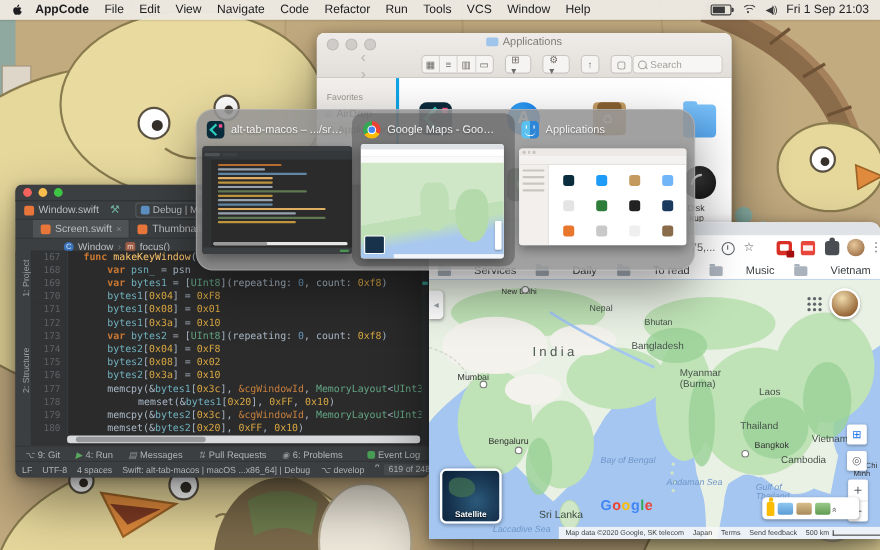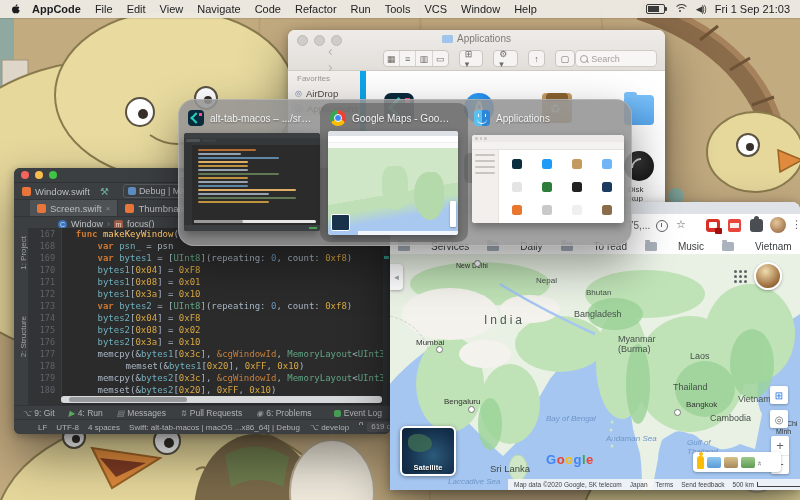--- a/index.html
+++ b/index.html
@@ -37,21 +37,21 @@
   #finder .toolrow{position:absolute;left:0;right:0;top:17px;height:23px;display:flex;align-items:center;font-size:11px;color:#6e6a66;}
   .navbtns{margin-left:40px;letter-spacing:6px;font-size:14px;color:#b7b3af;}
   .seg{display:flex;border:1px solid #c9c6c2;border-radius:4px;overflow:hidden;margin-left:28px;background:#f6f4f2;}
   .seg i{width:18px;height:15px;display:flex;align-items:center;justify-content:center;font-style:normal;font-size:9px;color:#6e6a66;border-right:1px solid #d7d4d0;}
   .seg i:last-child{border-right:none;}
   .tbtn{border:1px solid #c9c6c2;border-radius:4px;background:#f6f4f2;height:15px;padding:0 5px;display:flex;align-items:center;margin-left:10px;font-size:9px;color:#6e6a66;}
   #finder .search{margin-left:auto;margin-right:8px;width:84px;height:15px;border:1px solid #cfccc8;border-radius:4px;background:#f8f6f4;display:flex;align-items:center;font-size:9px;color:#a3a09c;padding:0 4px;gap:3px;}
   .lens{width:6px;height:6px;border:1px solid #a3a09c;border-radius:50%;position:relative;flex:0 0 auto;}
   .lens:after{content:"";position:absolute;left:5px;top:5px;width:3px;height:1px;background:#a3a09c;transform:rotate(45deg);}
   #finder .body{position:absolute;left:0;top:41px;right:0;bottom:0;display:flex;}
-  #finder .sidebar{width:72px;background:#f2efec;border-right:6px solid #0ea5e9;font-size:9.5px;color:#4a4742;padding-top:3px;}
+  #finder .sidebar{width:72px;background:#f2efec;border-right:3px solid #0ea5e9;font-size:9.5px;color:#4a4742;padding-top:13px;}
   #finder .sidehead{color:#9a958f;font-size:8px;padding:0 0 3px 9px;}
   #finder .siderow{display:flex;align-items:center;gap:4px;padding:2px 4px;margin:0 3px;border-radius:4px;white-space:nowrap;}
   #finder .siderow.sel{background:#dcd8d4;}
   #finder .siderow .sic{font-size:8px;color:#6b86a8;}
   #finder .content{position:relative;flex:1;background:#fff;}
   .app-ico{position:absolute;width:30px;height:30px;border-radius:7px;}
   .lbl-frag{position:absolute;font-size:8px;color:#3e3c39;}
   .i-appcode{background:#0a2b3c;}
   .i-appcode:before{content:"";position:absolute;left:7px;top:7px;width:12px;height:12px;border-left:3px solid #2bd0bd;border-bottom:3px solid #2bd0bd;transform:rotate(45deg);}
   .i-appcode:after{content:"";position:absolute;right:4px;top:5px;width:5px;height:5px;background:#ff4f8b;}
@@ -98,21 +98,21 @@
   .kw{color:#cc7832;font-weight:bold;} .fn{color:#ffc66d;} .vr{color:#6fafbd;} .pl{color:#a9b7c6;}
   .nm{color:#6897bb;} .hx{color:#d8a742;} .ty{color:#62a383;} .am{color:#c57f3e;}
   #hsb{position:absolute;left:32px;right:8px;height:7px;background:#d7d9da;border-radius:3px;}
   #hsb i{position:absolute;left:8px;top:1px;width:118px;height:5px;background:#97999b;border-radius:3px;}
   #vsb{position:absolute;right:0;top:0;width:7px;bottom:0;background:#2f3234;}
   #vsb i{position:absolute;left:1px;top:28px;width:5px;height:3px;background:#3fb5a8;}
   #ac-bottombar{position:absolute;left:0;right:0;bottom:14px;height:14px;background:#3c3f41;border-top:1px solid #323537;display:flex;align-items:center;font-size:8.5px;color:#b0b3b5;padding:0 8px;gap:14px;}
   #ac-bottombar .bitem{display:flex;align-items:center;gap:3px;white-space:nowrap;}
   #ac-bottombar .evlog{margin-left:auto;display:flex;align-items:center;gap:3px;}
   .bi{font-size:8px;color:#8f9294;} .bi.run{color:#5aa85f;} .bi.ev{width:7px;height:7px;background:#499c54;border-radius:2px;display:inline-block;}
-  #ac-status{position:absolute;left:0;right:0;bottom:0;height:14px;background:#3c3f41;border-top:1px solid #323537;display:flex;align-items:center;font-size:8px;color:#b0b3b5;padding:0 24px;gap:9px;white-space:nowrap;}
+  #ac-status{position:absolute;left:0;right:0;bottom:0;height:14px;background:#3c3f41;border-top:1px solid #323537;display:flex;align-items:center;font-size:8px;color:#b0b3b5;padding:0 6px;gap:9px;white-space:nowrap;}
   #ac-status .mem{background:#494c4e;border-radius:2px;padding:0 4px;height:10px;line-height:10px;}
   .lockico{width:6px;height:5px;background:#9da0a3;border-radius:1px;position:relative;display:inline-block;}
   .lockico:before{content:"";position:absolute;left:1px;top:-3px;width:4px;height:3px;border:1px solid #9da0a3;border-bottom:none;border-radius:2px 2px 0 0;box-sizing:border-box;}
   .branchico{color:#9da0a3;font-size:8px;}
   
   #chrome{position:absolute;left:390px;top:202px;width:410px;height:288px;z-index:25;border-radius:8px 8px 0 0;overflow:hidden;background:#fff;}
   #ch-tabstrip{height:12px;background:#dfe2e7;}
   #ch-toolbar{height:24px;background:#fff;display:flex;align-items:center;position:relative;}
   #ch-toolbar .urlfrag{position:absolute;left:238px;top:6px;font-size:10px;color:#5f6368;}
   .clockico{position:absolute;left:266px;top:6px;width:10px;height:10px;border:1px solid #5f6368;border-radius:50%;}

